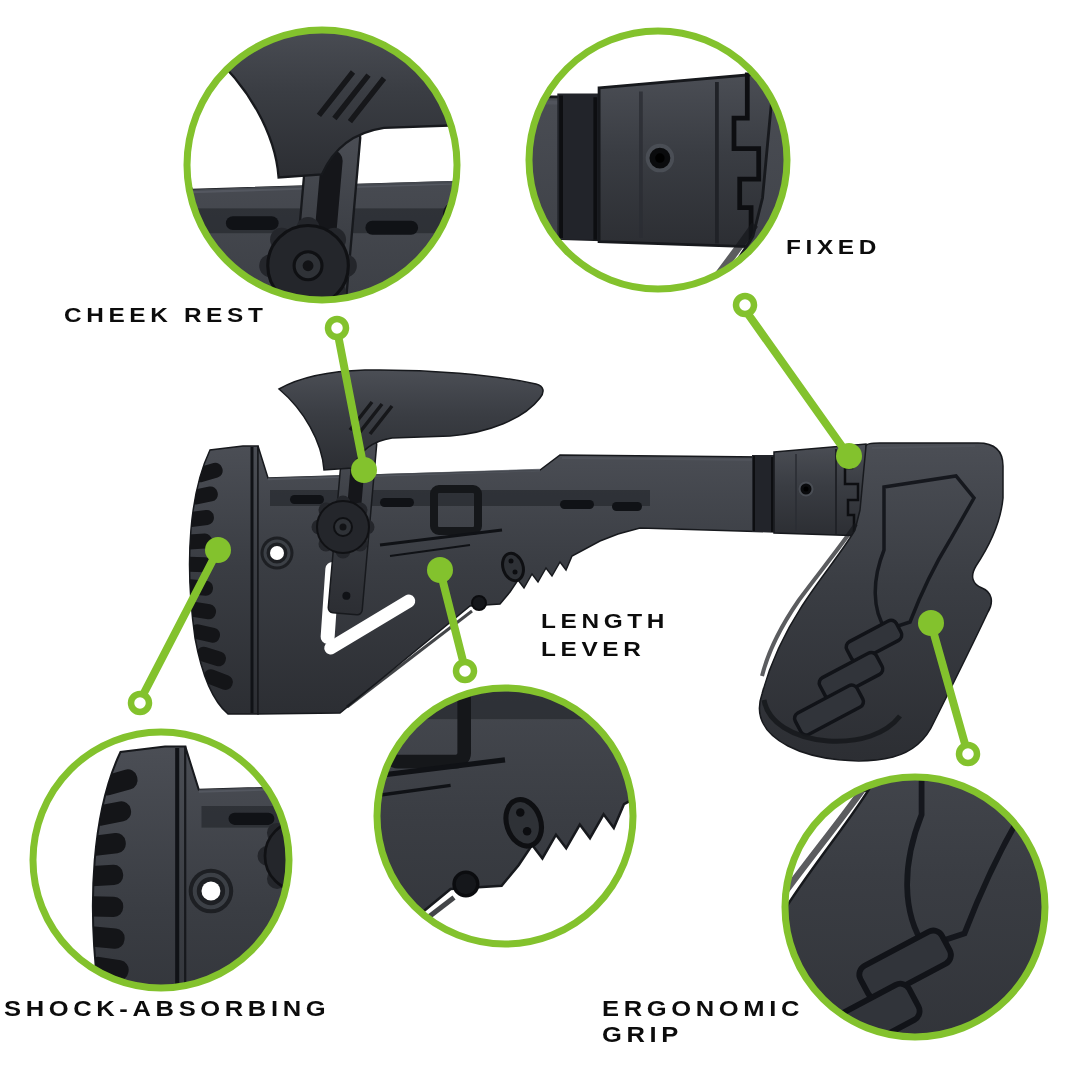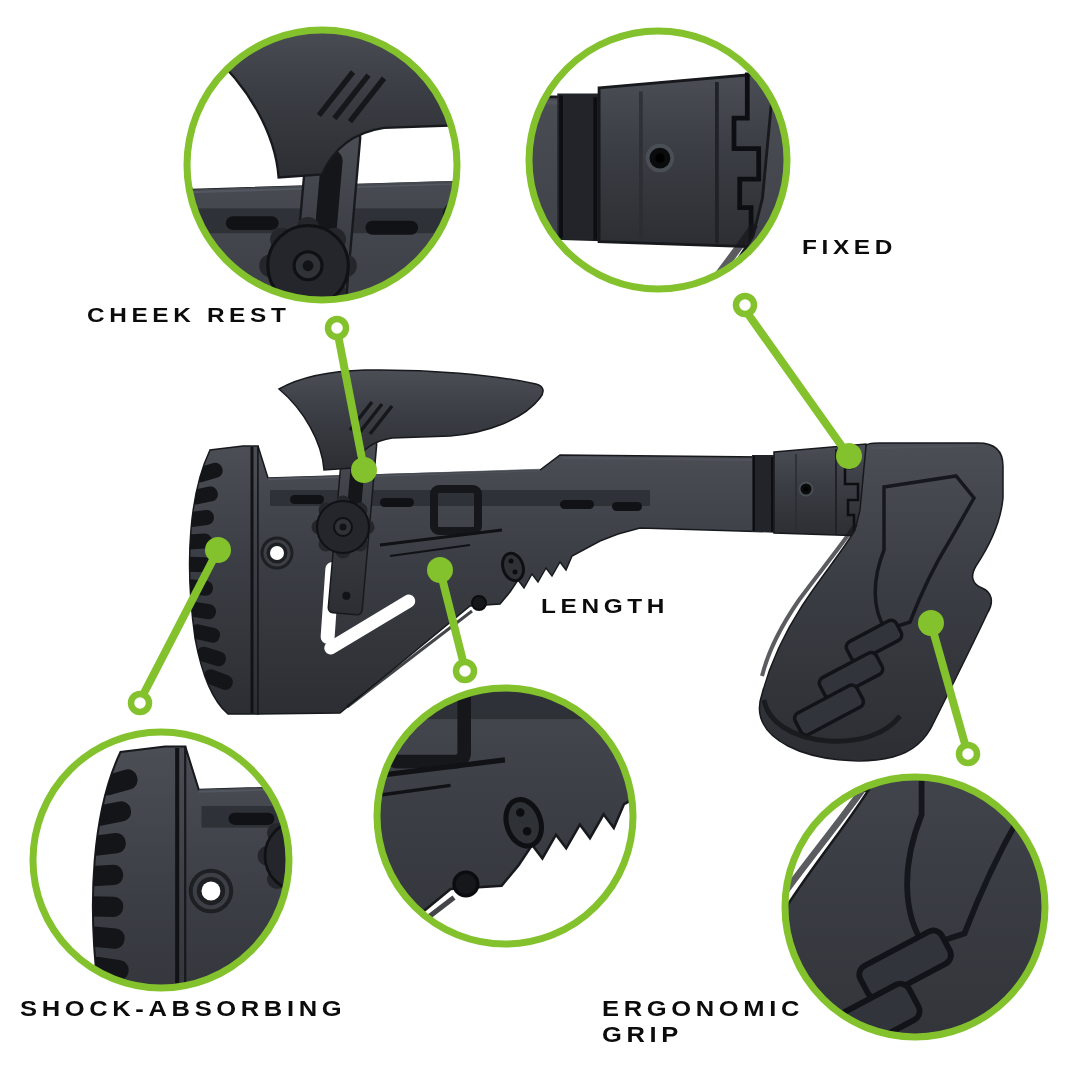--- a/index.html
+++ b/index.html
@@ -225,33 +225,34 @@
     <circle class="pin-dot" cx="440" cy="570" r="13"></circle>
     <circle class="pin-ring" cx="465" cy="671" r="9"></circle>
   </g>
   <g>
     <line class="pin-line" x1="932" y1="627" x2="965" y2="744"></line>
     <circle class="pin-dot" cx="931" cy="623" r="13"></circle>
     <circle class="pin-ring" cx="968" cy="754" r="9"></circle>
   </g>
 </svg>
 
-<div class="label" style="left:64px;top:301px;margin-left:23px;">
+<div class="label" style="left:64px;top:301px;">
   <span class="sx">CHEEK REST</span>
 </div>
 
-<div class="label" style="left:786px;top:233px;margin-left:16px;">
+<div class="label" style="left:786px;top:233px;">
   <span class="sx">FIXED</span>
 </div>
 
-<div class="label" style="left:541px;top:592px;">
+<div class="label" style="left:541px;top:607px;">
   <div><span class="sx">LENGTH</span></div>
-</div>
-
-<div class="label big" style="left:20px;top:996px;">
+  <div><span class="sx">LEVER</span></div>
+</div>
+
+<div class="label big" style="left:4px;top:996px;">
   <div><span class="sx">SHOCK-ABSORBING</span></div>
 </div>
 
 <div class="label big" style="left:602px;top:996px;">
   <div><span class="sx">ERGONOMIC</span></div>
   <div><span class="sx">GRIP</span></div>
 </div>
 
 </div>
 

